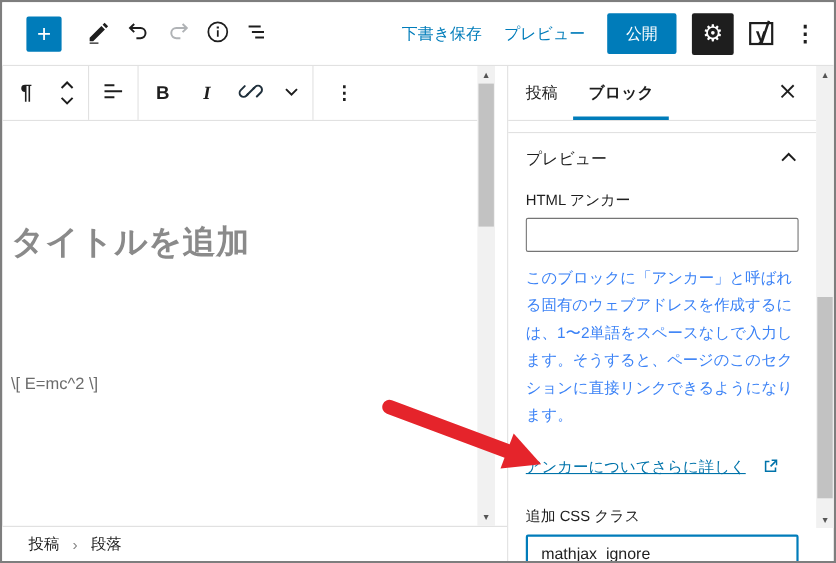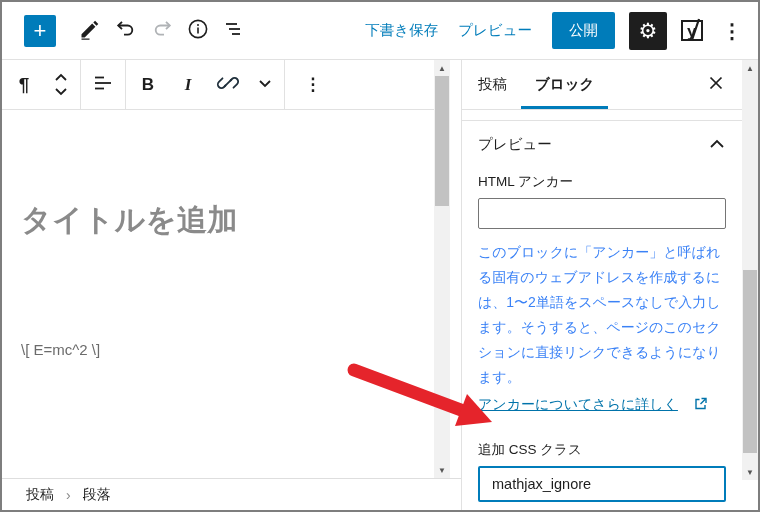--- a/index.html
+++ b/index.html
@@ -31,21 +31,21 @@
   .editor{ width:432px; flex:0 0 432px; display:flex; flex-direction:column; }
 
   .block-toolbar{ height:50px; flex:0 0 50px; border-bottom:1px solid #e1e1e1; display:flex; align-items:stretch; }
   .seg{ display:flex; align-items:center; border-right:1px solid #e1e1e1; padding:0 2px; }
   .bt-btn{ min-width:40px; height:48px; background:none; border:none; display:flex; flex-direction:column;
            align-items:center; justify-content:center; cursor:pointer; color:#1e1e1e; }
   .pilcrow{ font-size:19px; font-weight:bold; }
   .bold-g{ font-size:17px; font-weight:bold; }
   .italic-g{ font-size:17px; font-style:italic; font-family:"Liberation Serif", serif; font-weight:bold;}
 
-  .canvas{ flex:1; padding-left:19px; overflow:hidden; }
+  .canvas{ flex:1; padding-left:8px; overflow:hidden; }
   .post-title{ margin-top:90px; font-size:30px; font-weight:bold; color:#8a8a8a; letter-spacing:.5px; cursor:text; }
   .post-para{ margin-top:100px; font-size:15px; color:#6b6b6b; cursor:text; }
 
   
   .vscroll{ width:16px; flex:0 0 16px; background:#f1f1f1; position:relative; }
   .vscroll .arrow{ position:absolute; left:0; width:16px; height:16px; font-size:8px; color:#555;
                    display:flex; align-items:center; justify-content:center; cursor:pointer; }
   .vscroll .arrow.up{ top:0; } .vscroll .arrow.down{ bottom:0; }
   .vscroll .thumb{ position:absolute; left:1px; width:14px; background:#c2c2c2; cursor:pointer; }
   .gap11{ width:11px; flex:0 0 11px; background:#fff; }
@@ -64,21 +64,21 @@
 
   .panel{ border-top:1px solid #e1e1e1; margin-top:10px; padding:0 16px; }
   .panel-head{ height:46px; display:flex; align-items:center; justify-content:space-between; cursor:pointer; }
   .panel-title{ font-size:14.5px; color:#1e1e1e; font-weight:500; }
   .field-label{ display:block; font-size:13.5px; color:#1e1e1e; margin-top:6px; }
   .text-input{ width:100%; height:31px; border:1px solid #757575; border-radius:2px; margin-top:7px;
                font-size:14.5px; padding:0 10px; color:#1e1e1e; font-family:"Liberation Sans",sans-serif; }
   .text-input.focused{ border:2px solid #007cba; padding:16px 12px; }
   .help{ margin-top:11px; font-size:14px; line-height:25px; color:#3b82f6; }
   .help.small{ margin-top:9px; }
-  .side-link{ display:inline-flex; align-items:center; gap:16px; margin-top:6px; font-size:14px;
+  .side-link{ display:inline-flex; align-items:center; gap:16px; margin-top:26px; font-size:14px;
               color:#0073aa; text-decoration:underline; cursor:pointer; }
   .css-label{ margin-top:27px; }
 
   .right-rail{ width:16px; flex:0 0 16px; position:relative; }
   .right-rail .track{ position:absolute; top:0; left:0; right:0; bottom:30px; background:#f1f1f1; }
 
   
   .arrow-overlay{ position:absolute; left:330px; top:350px; width:180px; height:100px;
                   pointer-events:none; z-index:9; }
 </style>

